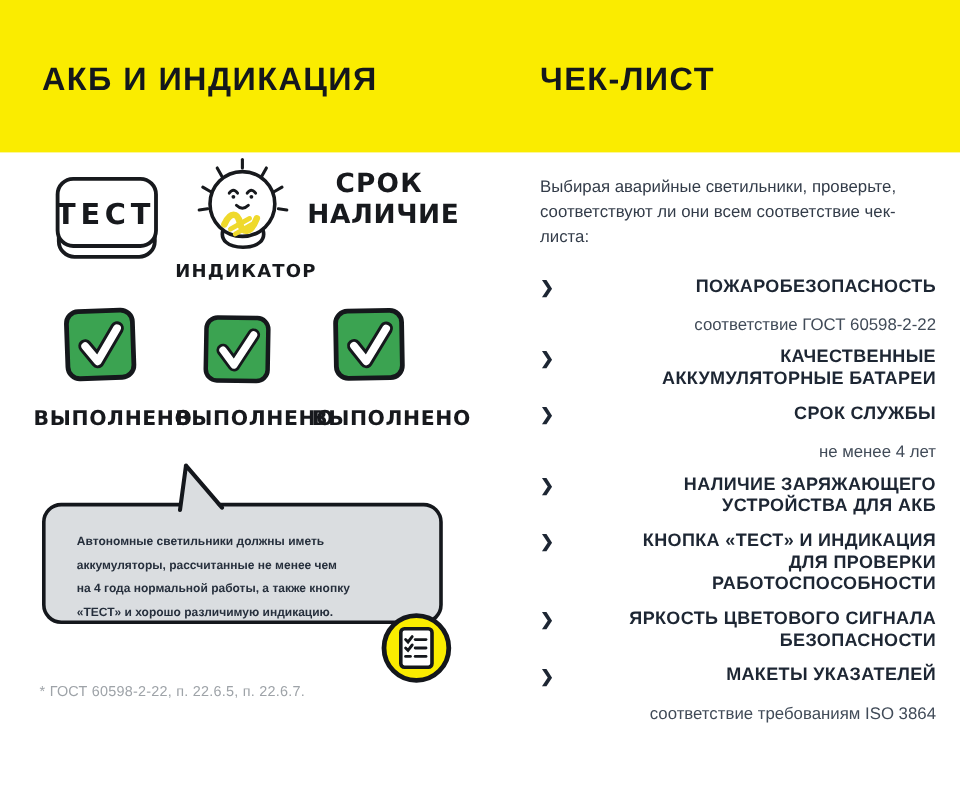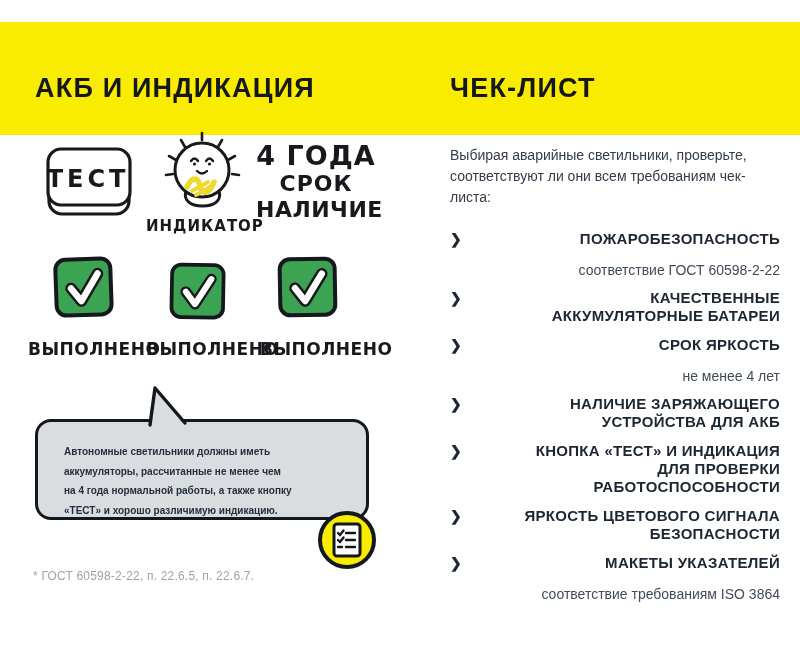--- a/index.html
+++ b/index.html
@@ -2,21 +2,21 @@
 <html><head>
 <meta charset="utf-8">
 <style>
   html,body{margin:0;padding:0;}
   body{
     width:800px;height:665px;position:relative;overflow:hidden;
     background:#ffffff;font-family:"Liberation Sans",sans-serif;
     -webkit-font-smoothing:antialiased;
   }
   
-  .header{position:absolute;left:0;top:0;width:800px;height:113px;background:#FAEC00;margin-top:22px;}
+  .header{position:absolute;left:0;top:0;width:800px;height:127px;background:#FAEC00;}
   .title{
     position:absolute;top:52px;font-weight:800;font-size:27px;line-height:28px;
     letter-spacing:1.2px;color:#14171C;white-space:nowrap;
   }
   .title-left{left:35px;}
   .title-right{left:450px;}
   
   .left-panel{position:absolute;left:0;top:113px;width:430px;height:552px;}
   .hand{font-family:"DejaVu Sans",sans-serif;color:#17191d;}
   .test-btn{position:absolute;left:44px;top:32px;}
@@ -116,21 +116,20 @@
     </g>
     <circle cx="38.5" cy="35" r="1.6" fill="#17191d"></circle>
     <circle cx="53.5" cy="35" r="1.6" fill="#17191d"></circle>
     <path d="M41,42 q5,5 10,0" fill="none" stroke="#17191d" stroke-width="2.4" stroke-linecap="round"></path>
     <path d="M31,58 c5,-11 11,-10 13,-1 c2,9 9,9 14,-4" fill="none" stroke="#EFD92C" stroke-width="5.5" stroke-linecap="round"></path>
     <path d="M36,62 l16,-9 M40,66 l14,-8" fill="none" stroke="#EFD92C" stroke-width="4" stroke-linecap="round"></path>
   </svg>
   <div class="indicator-label hand">ИНДИКАТОР</div>
 
   <div class="lifespan hand">
-    <div class="l1">4 ГОДА</div>
     <div class="l2">СРОК</div>
     <div class="l3">НАЛИЧИЕ</div>
   </div>
 
   <svg class="checkbox cb1" width="64" height="70" viewBox="0 0 64 70">
     <rect x="4" y="6" width="55" height="56" rx="10" stroke="#15181c" stroke-width="4" fill="#3BA351"></rect>
     <path d="M19,35 L29,48 L46,21" fill="none" stroke="#15181c" stroke-width="11.5" stroke-linecap="round" stroke-linejoin="round"></path>
     <path d="M19,35 L29,48 L46,21" fill="none" stroke="#ffffff" stroke-width="6.5" stroke-linecap="round" stroke-linejoin="round"></path>
   </svg>
   <svg class="checkbox cb2" width="60" height="66" viewBox="0 0 64 70">
@@ -171,21 +170,21 @@
         <line x1="6" y1="25" x2="10" y2="25"></line>
       </g>
     </svg>
   </div>
 
   <div class="footnote">* ГОСТ 60598-2-22, п. 22.6.5, п. 22.6.7.</div>
 </div>
 
 <div class="right-panel">
   <div class="intro">Выбирая аварийные светильники, проверьте,
-соответствуют ли они всем требованиям чек-листа:</div>
+соответствуют ли они всем соответствие чек-листа:</div>
 
   <div class="check-list">
 
     <div class="check-item">
       <span class="chevron">❯</span>
       <span class="item-text">
         <span class="item-title">ПОЖАРОБЕЗОПАСНОСТЬ</span>
         <div class="item-sub">соответствие ГОСТ 60598-2-22</div>
       </span>
     </div>
@@ -194,21 +193,21 @@
       <span class="chevron">❯</span>
       <span class="item-text">
         <span class="item-title">КАЧЕСТВЕННЫЕ
 АККУМУЛЯТОРНЫЕ БАТАРЕИ</span>
       </span>
     </div>
 
     <div class="check-item">
       <span class="chevron">❯</span>
       <span class="item-text">
-        <span class="item-title">СРОК ЯРКОСТЬ</span>
+        <span class="item-title">СРОК СЛУЖБЫ</span>
         <div class="item-sub">не менее 4 лет</div>
       </span>
     </div>
 
     <div class="check-item">
       <span class="chevron">❯</span>
       <span class="item-text">
         <span class="item-title">НАЛИЧИЕ ЗАРЯЖАЮЩЕГО
 УСТРОЙСТВА ДЛЯ АКБ</span>
       </span>

